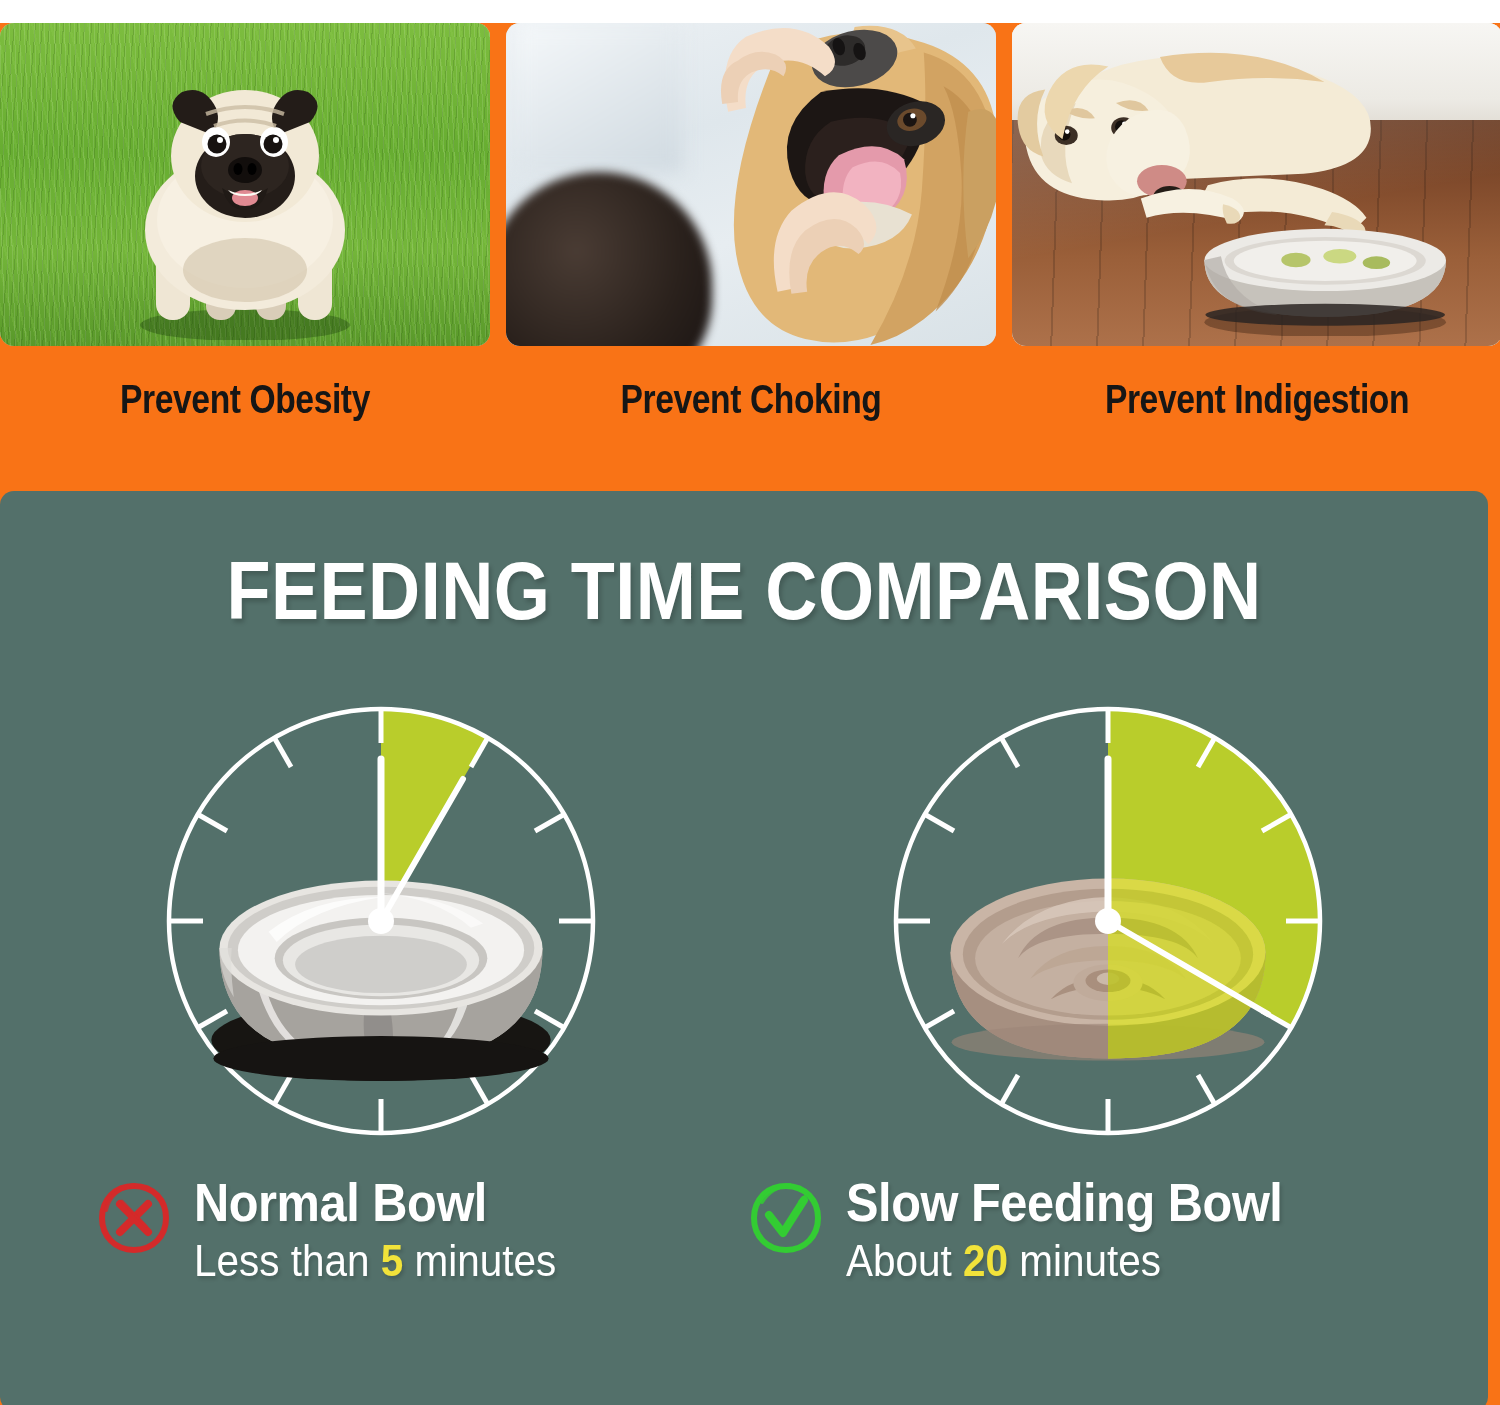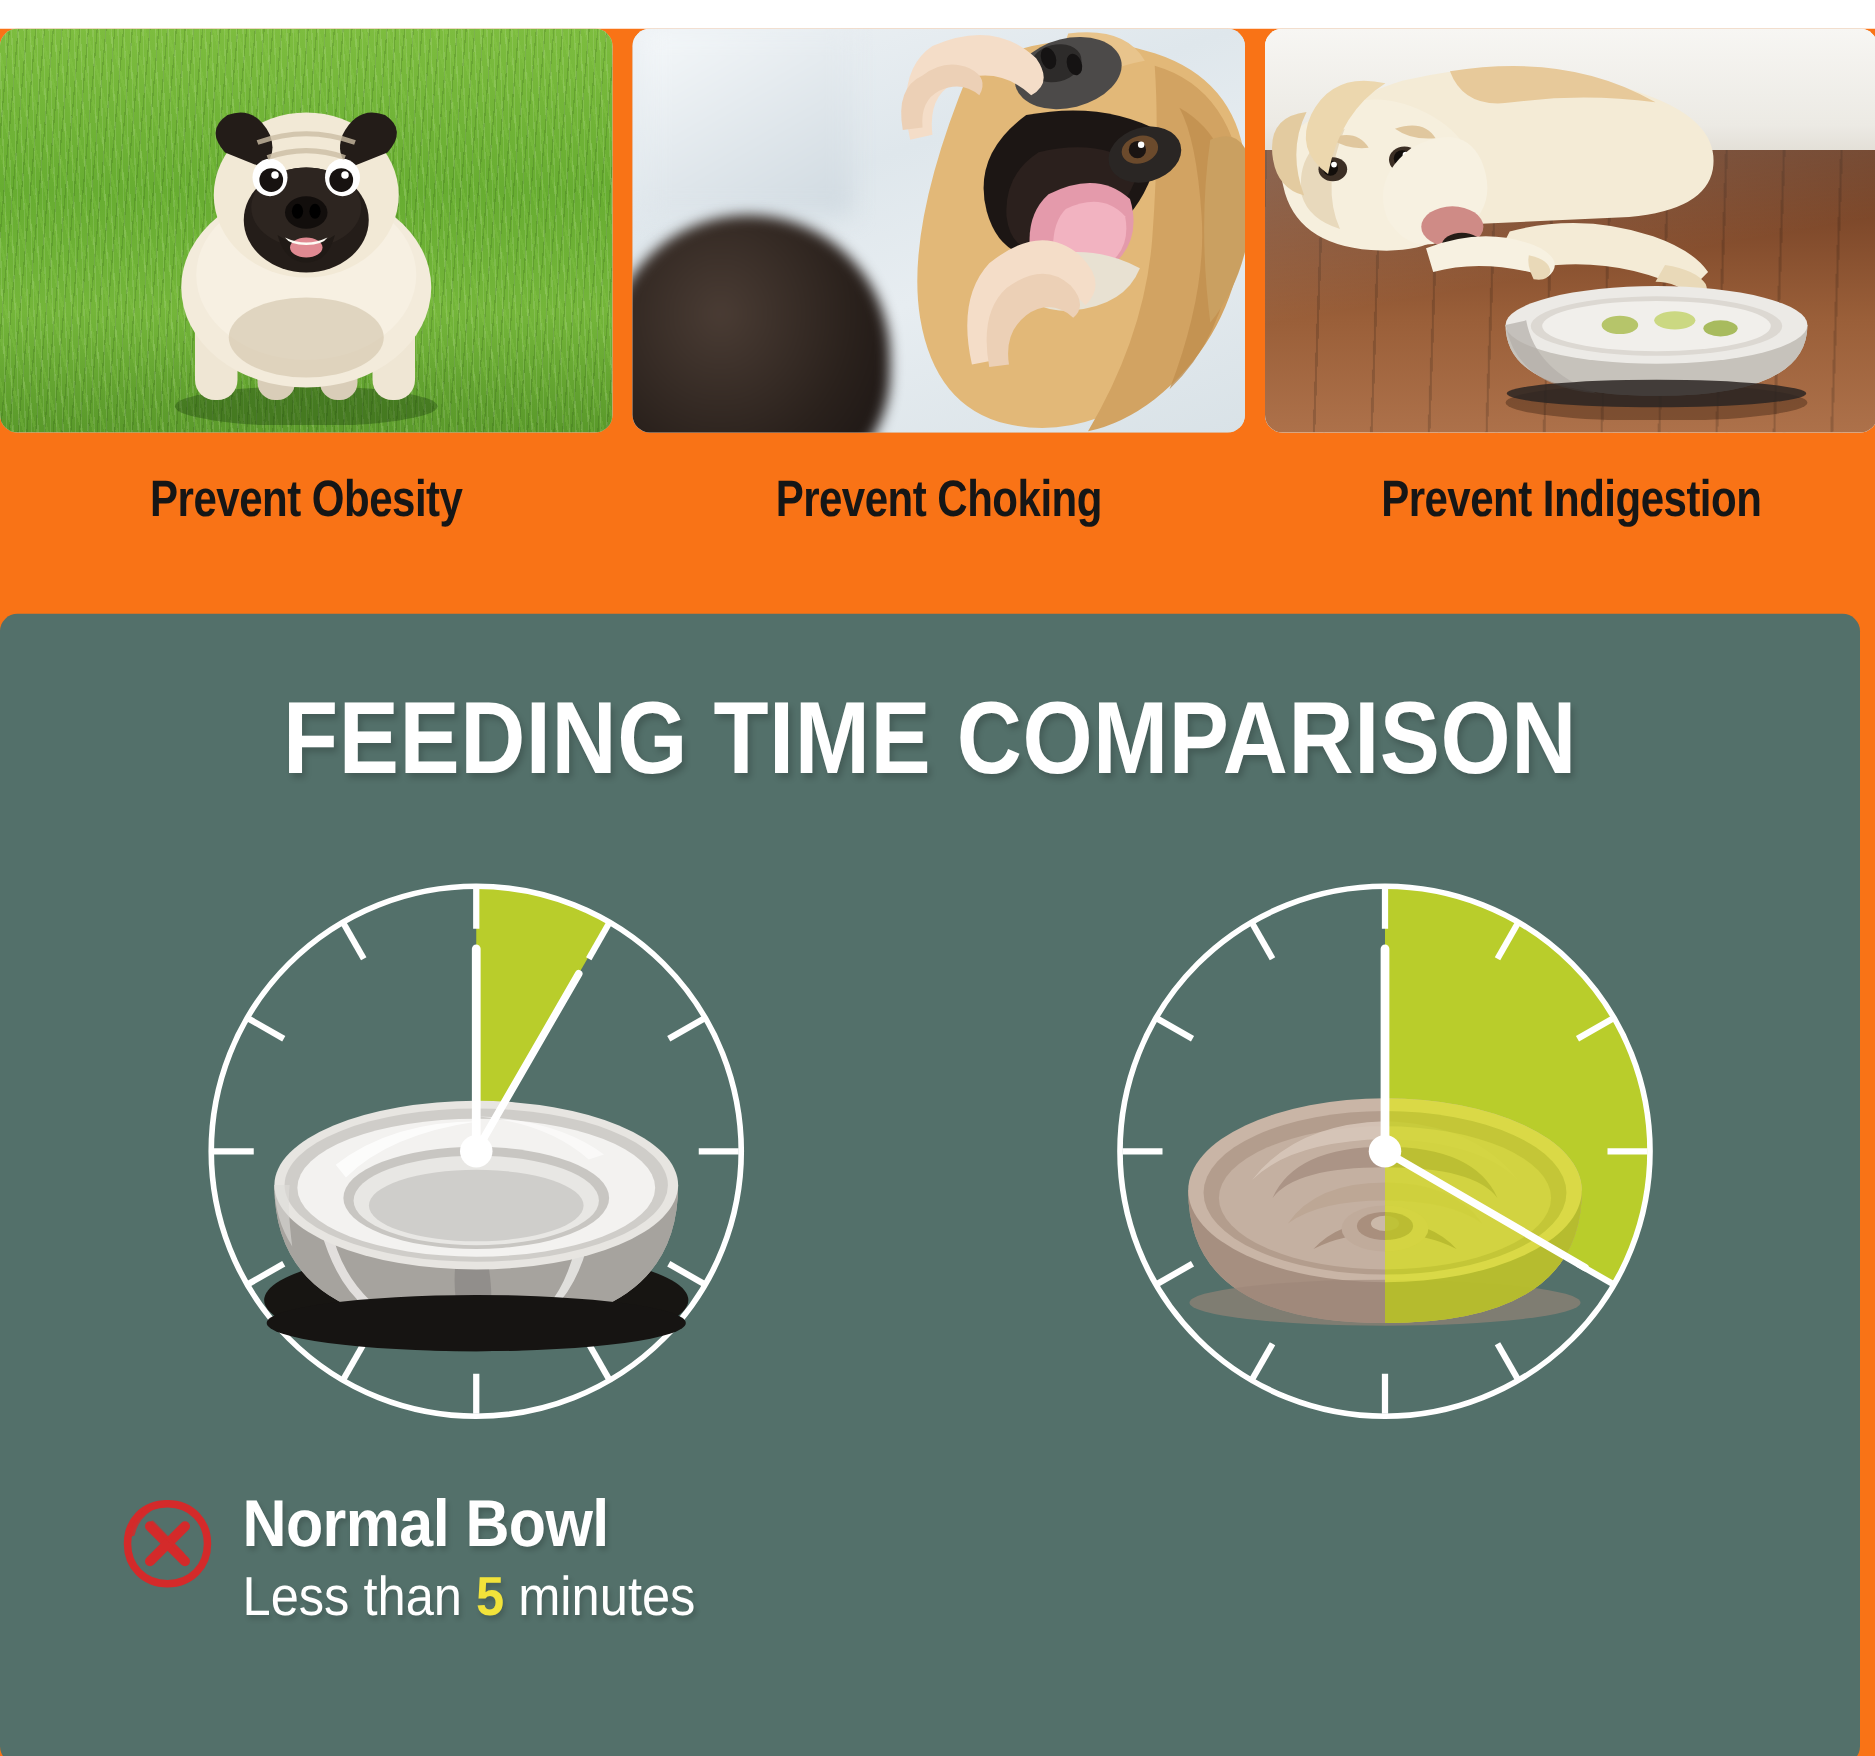--- a/index.html
+++ b/index.html
@@ -138,21 +138,21 @@
 
   
   .clocks { position: absolute; left: 0; top: 200px; width: 100%; height: 470px; }
   .clock-wrap { position: absolute; width: 460px; height: 460px; }
   .clock-wrap.left  { left: 151px;  top: 0; }
   .clock-wrap.right { left: 878px;  top: 0; }
   .clock-svg { position: absolute; inset: 0; width: 100%; height: 100%; }
   .bowl-art  { position: absolute; width: 80%; height: 58%; left: 10%; top: 30%; }
 
   
-  .results { position: absolute; left: 0; top: 700px; width: 100%; height: 140px; }
+  .results { position: absolute; left: 0; top: 683px; width: 100%; height: 140px; }
   .result { position: absolute; display: flex; align-items: flex-start; gap: 22px; }
   .result.left  { left: 96px;  top: 0; }
   .result.right { left: 748px; top: 0; }
   .mark-icon { width: 76px; height: 76px; flex: 0 0 76px; margin-top: 6px; }
   .result-text { display: flex; flex-direction: column; }
   .result-title {
     color: #ffffff;
     font-size: 53px;
     font-weight: 700;
     letter-spacing: -0.5px;
@@ -427,15 +427,27 @@
           <path d="M24 24 L52 52" stroke="#d42a2a" stroke-width="8" stroke-linecap="round"></path>
           <path d="M52 24 L24 52" stroke="#d42a2a" stroke-width="8" stroke-linecap="round"></path>
           <path d="M26 21 L50 46" stroke="#d42a2a" stroke-width="3" stroke-linecap="round" opacity=".7"></path>
         </svg>
         <div class="result-text">
           <div class="result-title">Normal Bowl</div>
           <div class="result-sub"><span>Less than </span><span class="hl">5</span><span> minutes</span></div>
         </div>
       </div>
 
+      <div class="result right">
+        <svg class="mark-icon" viewBox="0 0 76 76">
+          <path d="M38 6 C18.5 6 6 20 6 38 C6 56 19 70 38 70 C57 70 70 56 70 38 C70 20.5 57.5 6 38 6 Z" fill="none" stroke="#33cc33" stroke-width="6" stroke-linecap="round"></path>
+          <path d="M14 22 C20 12 30 6 42 5" fill="none" stroke="#33cc33" stroke-width="4" stroke-linecap="round" opacity=".85"></path>
+          <path d="M21 35 L35 53 L56 20" fill="none" stroke="#33cc33" stroke-width="8" stroke-linecap="round" stroke-linejoin="round"></path>
+          <path d="M52 22 L57 17" stroke="#33cc33" stroke-width="4" stroke-linecap="round" opacity=".8"></path>
+        </svg>
+        <div class="result-text">
+          <div class="result-title">Slow Feeding Bowl</div>
+          <div class="result-sub"><span>About </span><span class="hl">20</span><span> minutes</span></div>
+        </div>
+      </div>
     </div>
   </div>
 </div>
 
 </body></html>

